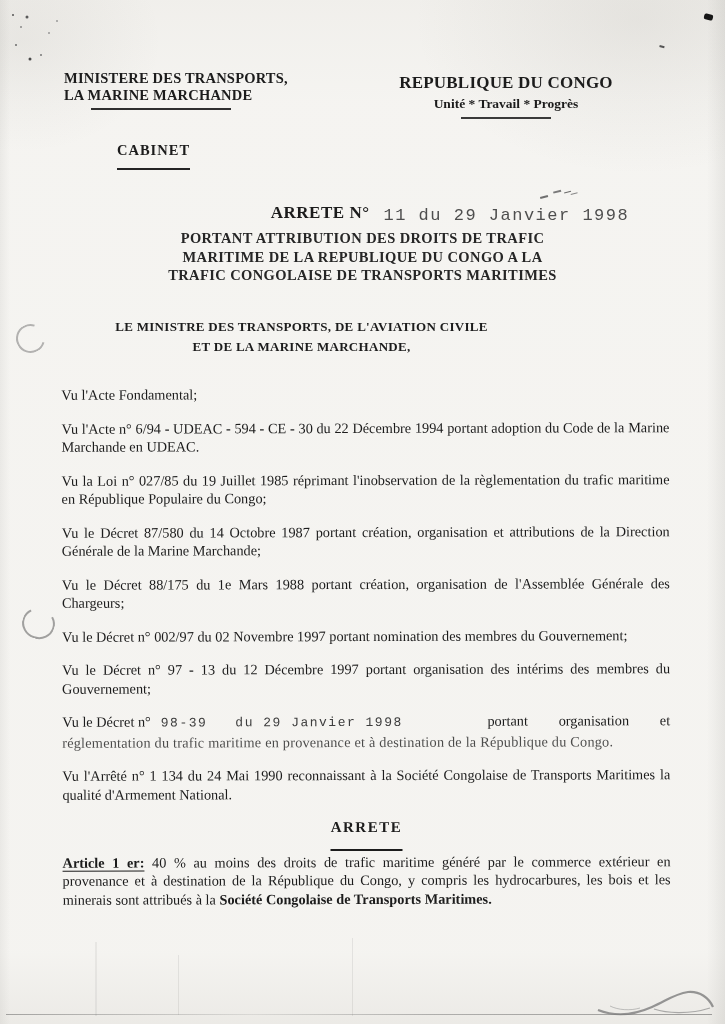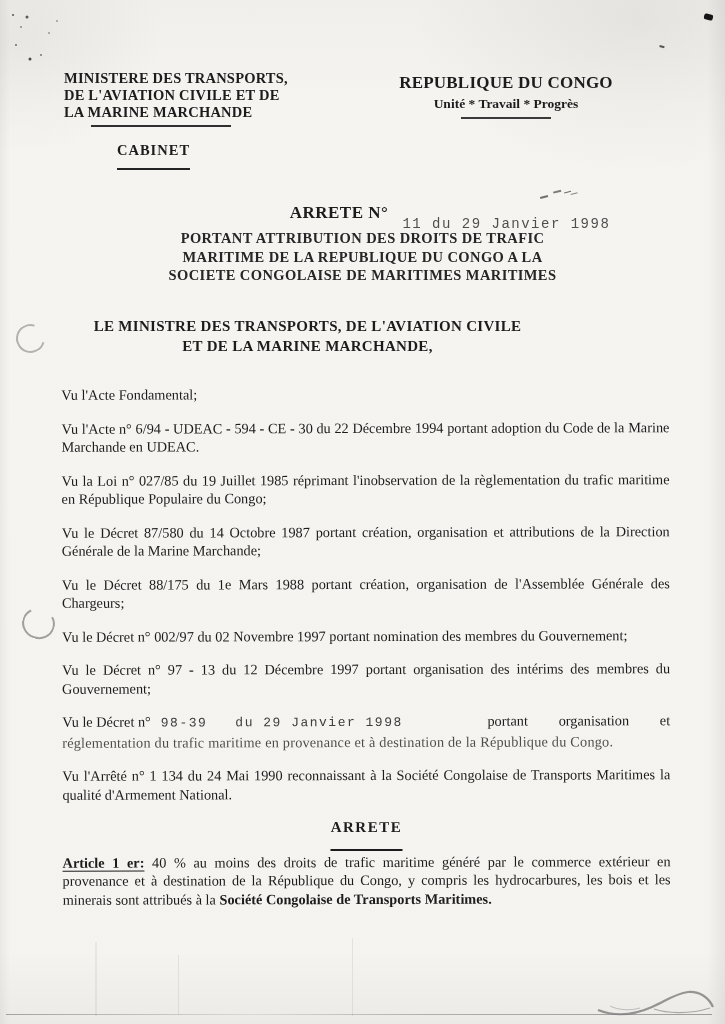--- a/index.html
+++ b/index.html
@@ -18,23 +18,23 @@
   .ministry-underline{width:140px;height:2px;background:#2f2f2f;margin:4px 0 0 27px;}
   .cabinet{left:117px;top:142px;font-weight:bold;font-size:14.5px;letter-spacing:1px;border-bottom:2px solid #242424;padding-bottom:9px;}
   .hdr-right{left:398px;top:73px;width:216px;text-align:center;font-weight:bold;}
   .republic-title{font-size:17px;letter-spacing:0.2px;}
   .republic-motto{font-size:13.5px;margin-top:3px;}
   .motto-underline{width:90px;height:2px;background:#3a3a3a;margin:5px auto 0;}
   
   .arrete-line{left:0;top:203px;width:725px;text-align:center;padding-left:175px;box-sizing:border-box;white-space:nowrap;}
   .arrete-label{font-weight:bold;font-size:17px;letter-spacing:0.5px;}
   .typed{font-family:"Liberation Mono","DejaVu Sans Mono",monospace;color:#3d3d3d;}
-  .arrete-typed{font-size:14px;letter-spacing:1.5px;margin-left:14px;position:relative;top:10px;opacity:.9;}
+  .arrete-typed{font-size:17px;letter-spacing:1.5px;margin-left:14px;position:relative;top:2px;opacity:.9;}
   .subtitles{left:0;top:229px;width:725px;text-align:center;font-weight:bold;font-size:14.5px;line-height:18.5px;letter-spacing:0.4px;color:#262626;}
-  .minister{left:0;top:317px;width:603px;text-align:center;font-weight:bold;font-size:15px;line-height:19.5px;letter-spacing:0.3px;padding-left:6px;}
+  .minister{left:0;top:317px;width:603px;text-align:center;font-weight:bold;font-size:13px;line-height:19.5px;letter-spacing:0.3px;}
   
   .body{left:62px;top:385px;width:608px;font-size:14.3px;line-height:18.5px;text-align:justify;transform:rotate(-0.15deg);}
   .body p{margin:0 0 15px 0;}
   .decree-line1{display:flex;align-items:baseline;white-space:nowrap;}
   .decree-num{font-size:13px;letter-spacing:1.5px;margin-left:10px;}
   .decree-date{font-size:13px;letter-spacing:1.5px;margin-left:28px;}
   .decree-tail{margin-left:auto;word-spacing:1.9em;}
   .decree-line2{display:block;opacity:0.78;letter-spacing:0.2px;}
   .arrete-heading{margin:4px 0 16px;text-align:center;}
   .arrete-heading span{font-weight:bold;font-size:15px;letter-spacing:1.5px;border-bottom:2px solid #1c1c1c;padding-bottom:14px;margin-top:12px;}
@@ -69,39 +69,38 @@
   <div class="abs speckles"></div>
   <div class="abs ink-blob"></div>
   <div class="abs ring ring-upper"></div>
   <div class="abs ring ring-lower"></div>
   <div class="abs pen-scribble"></div>
   <div class="abs edge-right"></div>
   <div class="abs edge-left"></div>
 
   <div class="abs hdr-left">
     <div>MINISTERE DES TRANSPORTS,</div>
-    <div>DE L'AVIATION CIVILE ET DE</div>
     <div>LA MARINE MARCHANDE</div>
     <div class="ministry-underline"></div>
   </div>
   <div class="abs cabinet">CABINET</div>
 
   <div class="abs hdr-right">
     <div class="republic-title">REPUBLIQUE DU CONGO</div>
     <div class="republic-motto">Unité * Travail * Progrès</div>
     <div class="motto-underline"></div>
   </div>
 
   <div class="abs arrete-line">
     <span class="arrete-label">ARRETE N°</span><span class="typed arrete-typed">11 du 29 Janvier 1998</span>
   </div>
   <div class="abs subtitles">
     <div>PORTANT ATTRIBUTION DES DROITS DE TRAFIC</div>
     <div>MARITIME DE LA REPUBLIQUE DU CONGO A LA</div>
-    <div>SOCIETE CONGOLAISE DE MARITIMES MARITIMES</div>
+    <div>TRAFIC CONGOLAISE DE TRANSPORTS MARITIMES</div>
   </div>
 
   <div class="abs minister">
     <div>LE MINISTRE DES TRANSPORTS, DE L'AVIATION CIVILE</div>
     <div>ET DE LA MARINE MARCHANDE,</div>
   </div>
 
   <div class="abs body">
     <p>Vu l'Acte Fondamental;</p>
     <p>Vu l'Acte n° 6/94 - UDEAC - 594 - CE - 30 du 22 Décembre 1994 portant adoption du Code de la Marine Marchande en UDEAC.</p>

